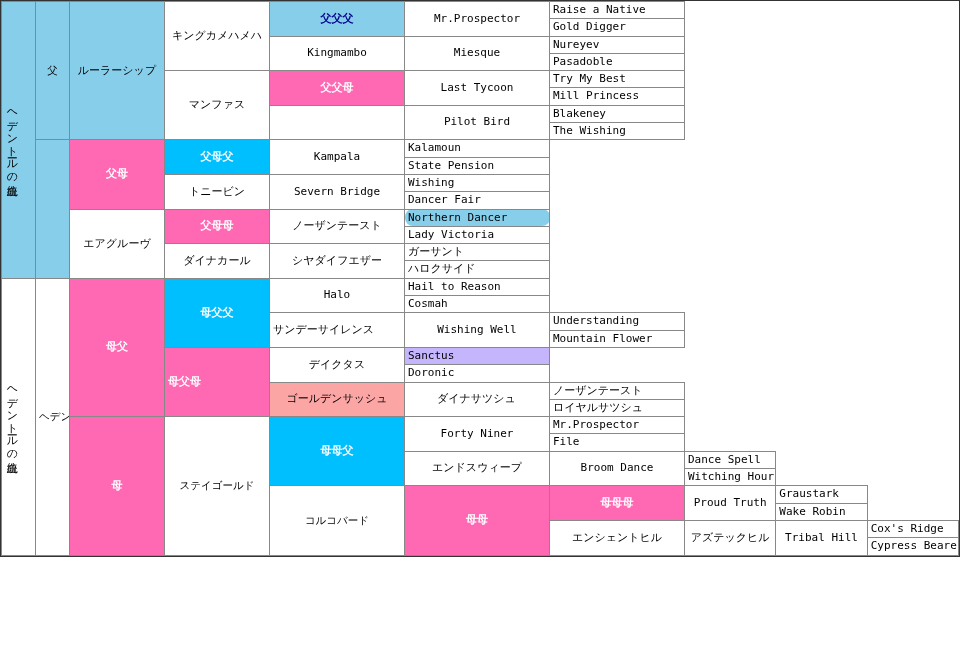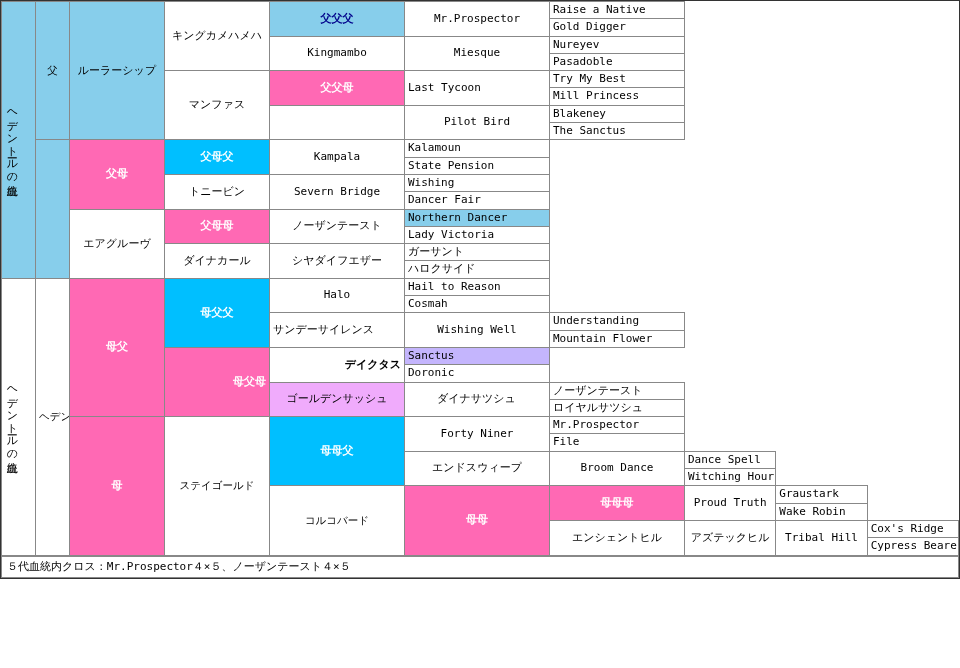--- a/index.html
+++ b/index.html
@@ -77,34 +77,34 @@
         <td rowspan="2" style="background:#fff; text-align:center; vertical-align:middle;">Miesque</td>
         <td style="background:#fff;">Nureyev</td>
       </tr>
       <tr>
         <td style="background:#fff;">Pasadoble</td>
       </tr>
 
       <tr>
         <td rowspan="4" style="background:#fff; text-align:center; vertical-align:middle;">マンファス</td>
         <td rowspan="2" style="background:#FF69B4; text-align:center; vertical-align:middle; color:#fff; font-weight:bold;">父父母</td>
-        <td rowspan="2" style="background:#fff; text-align:left; vertical-align:middle;">Last Tycoon</td>
+        <td rowspan="2" style="background:#fff; text-align:center; vertical-align:middle;">Last Tycoon</td>
         <td style="background:#fff;">Try My Best</td>
       </tr>
       <tr>
         <td style="background:#fff;">Mill Princess</td>
       </tr>
 
       <tr>
         <td rowspan="2" style="background:#fff; text-align:center; vertical-align:middle;"></td>
         <td rowspan="2" style="background:#fff; text-align:center; vertical-align:middle;">Pilot Bird</td>
         <td style="background:#fff;">Blakeney</td>
       </tr>
       <tr>
-        <td style="background:#fff;">The Sanctus</td>
+        <td style="background:#fff;">The Wishing</td>
       </tr>
 
       <tr>
         <td rowspan="8" style="background:#87CEEB; text-align:center; vertical-align:middle; font-size:10.5px;"></td>
         <td rowspan="4" style="background:#FF69B4; text-align:center; vertical-align:middle; color:#fff; font-weight:bold;">父母</td>
         <td rowspan="2" style="background:#00BFFF; text-align:center; vertical-align:middle; color:#fff; font-weight:bold;">父母父</td>
         <td rowspan="2" style="background:#fff; text-align:center; vertical-align:middle;">Kampala</td>
         <td style="background:#fff;">Kalamoun</td>
       </tr>
       <tr>
@@ -117,21 +117,21 @@
         <td style="background:#fff;">Wishing</td>
       </tr>
       <tr>
         <td style="background:#fff;">Dancer Fair</td>
       </tr>
 
       <tr>
         <td rowspan="4" style="background:#fff; text-align:center; vertical-align:middle;">エアグルーヴ</td>
         <td rowspan="2" style="background:#FF69B4; text-align:center; vertical-align:middle; color:#fff; font-weight:bold;">父母母</td>
         <td rowspan="2" style="background:#fff; text-align:center; vertical-align:middle;">ノーザンテースト</td>
-        <td style="background:#87CEEB;">Northern Dancer</td>
+        <td style="background:#87CEEB;border-radius:8px;">Northern Dancer</td>
       </tr>
       <tr>
         <td style="background:#fff;">Lady Victoria</td>
       </tr>
 
       <tr>
         <td rowspan="2" style="background:#fff; text-align:center; vertical-align:middle;">ダイナカール</td>
         <td rowspan="2" style="background:#fff; text-align:center; vertical-align:middle;">シヤダイフエザー</td>
         <td style="background:#fff;">ガーサント</td>
       </tr>
@@ -156,30 +156,30 @@
       <tr>
         <td rowspan="2" style="background:#fff; vertical-align:middle;">サンデーサイレンス</td>
         <td rowspan="2" style="background:#fff; text-align:center; vertical-align:middle;">Wishing Well</td>
         <td style="background:#fff;">Understanding</td>
       </tr>
       <tr>
         <td style="background:#fff;">Mountain Flower</td>
       </tr>
 
       <tr>
-        <td rowspan="4" style="background:#FF69B4; text-align:right; vertical-align:middle; color:#fff; font-weight:bold;">母父母</td>
-        <td rowspan="2" style="background:#fff; text-align:right; vertical-align:middle;font-weight:bold;">デイクタス</td>
+        <td rowspan="4" style="background:#FF69B4; text-align:left; vertical-align:middle; color:#fff; font-weight:bold;">母父母</td>
+        <td rowspan="2" style="background:#fff; text-align:center; vertical-align:middle;">デイクタス</td>
         <td style="background:#c4b5fd;margin-left:44px;">Sanctus</td>
       </tr>
       <tr>
         <td style="background:#fff;">Doronic</td>
       </tr>
 
       <tr>
-        <td rowspan="2" style="background:#f0abfc; text-align:center; vertical-align:middle;">ゴールデンサッシュ</td>
+        <td rowspan="2" style="background:#fca5a5; text-align:center; vertical-align:middle;">ゴールデンサッシュ</td>
         <td rowspan="2" style="background:#fff; vertical-align:middle;padding-left:32px;">ダイナサツシュ</td>
         <td style="background:#fff;">ノーザンテースト</td>
       </tr>
       <tr>
         <td style="background:#fff;">ロイヤルサツシュ</td>
       </tr>
 
       <tr>
         <td rowspan="8" style="background:#FF69B4; text-align:center; vertical-align:middle; color:#fff; font-weight:bold;">母</td>
         <td rowspan="8" style="background:#fff; text-align:center; vertical-align:middle; font-size:10.5px;">ステイゴールド</td>
@@ -215,20 +215,13 @@
         <td rowspan="4" style="background:#fff; text-align:center; vertical-align:middle;">エンシェントヒル</td>
         <td rowspan="2" style="background:#fff; text-align:center; vertical-align:middle;">アズテックヒル</td>
         <td rowspan="2" style="background:#fff; text-align:center; vertical-align:middle;">Tribal Hill</td>
         <td style="background:#fff;border-radius:8px;">Cox's Ridge</td>
       </tr>
       <tr>
         <td style="background:#fff;">Cypress Bearer</td>
       </tr>
     </tbody>
   </table>
-  <table style="width:100%; border-collapse:collapse; border-top: 1px solid #333;">
-    <tbody>
-        <tr>
-      <td style="padding:3px 5px; font-size:11px; border: 1px solid #888; background:#fff;">５代血統内クロス：Mr.Prospector４×５、ノーザンテースト４×５</td>
-    </tr>
-  </tbody>
-    </table>
 </div>
 
 </body></html>

